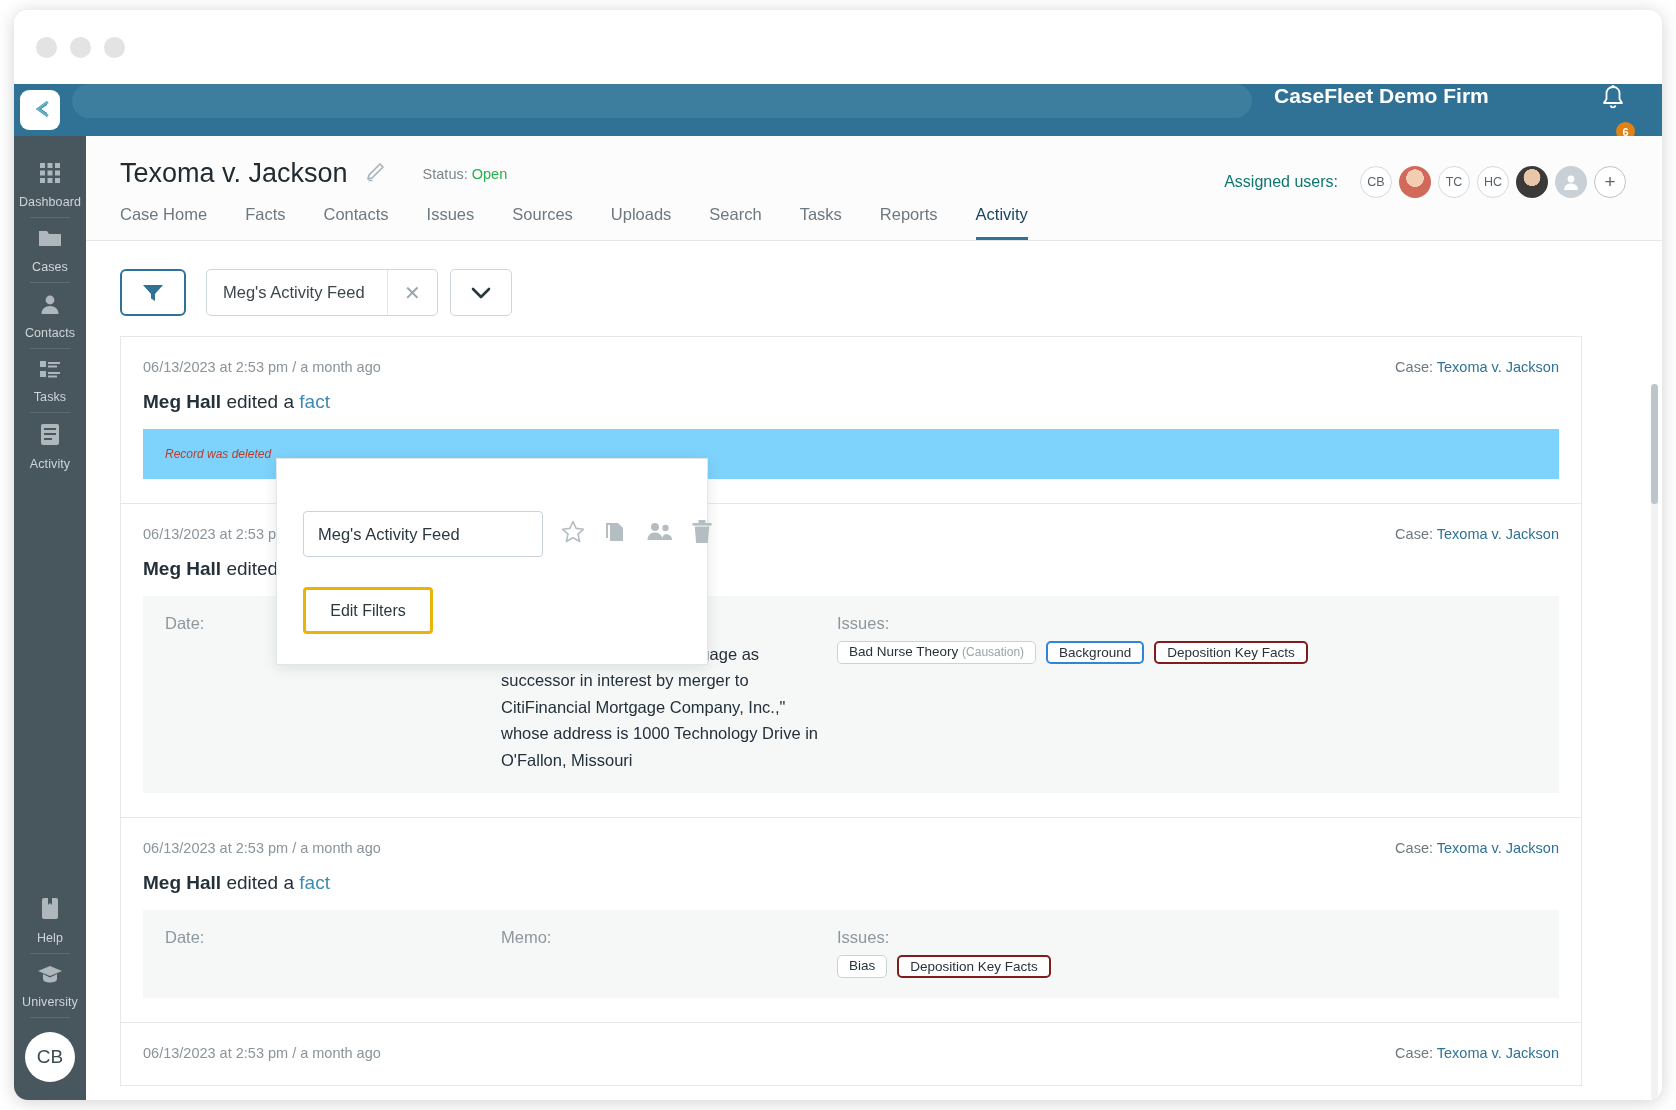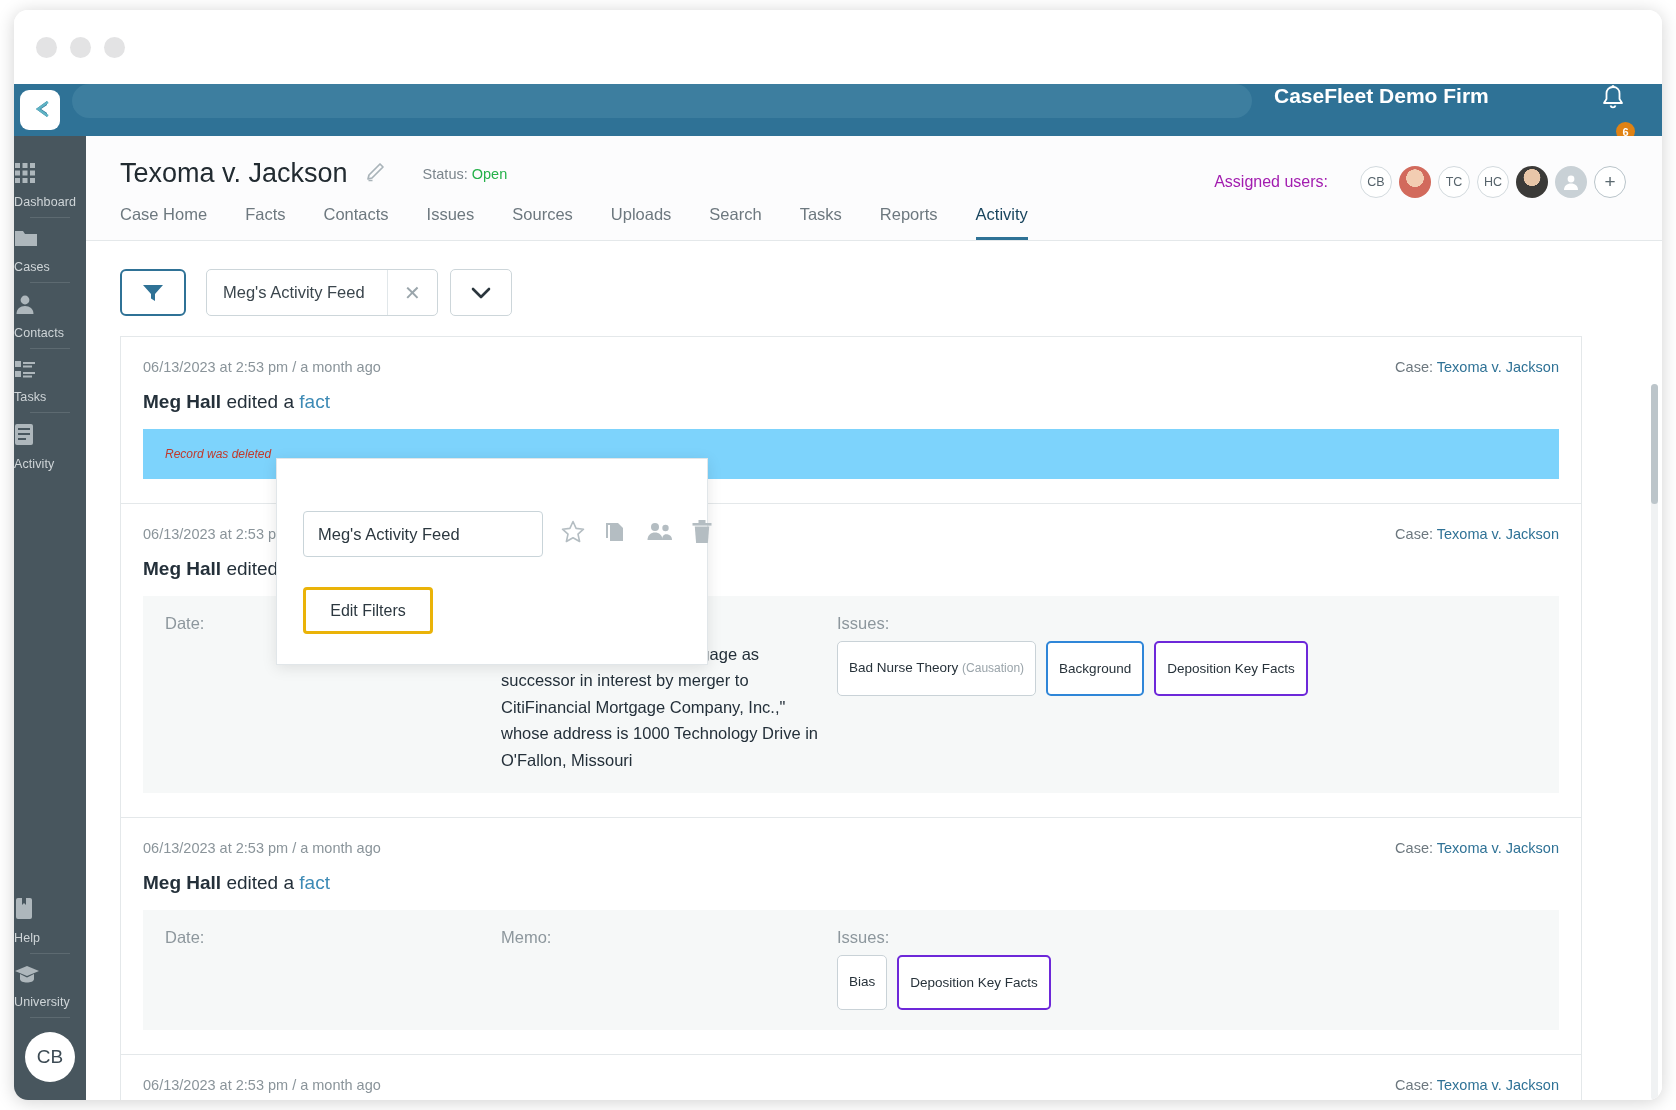--- a/index.html
+++ b/index.html
@@ -58,21 +58,21 @@
   }
   
   .body-row { display: flex; height: 964px; }
   .sidebar {
     width: 72px; background: #48565e; flex: 0 0 72px;
     display: flex; flex-direction: column; align-items: center;
     padding-top: 16px;
   }
   .side-item {
     width: 72px; padding: 10px 0 8px 0;
-    display: flex; flex-direction: column; align-items: flex-start;
+    display: flex; flex-direction: column; align-items: center;
     cursor: pointer;
   }
   .side-item .ico { color: #aeb7bc; display: block; margin-bottom: 7px; }
   .side-label { color: #cfd5d8; font-size: 12.5px; letter-spacing: .1px; }
   .side-sep { width: 40px; height: 1px; background: #5d6a71; }
   .side-spacer { flex: 1; }
   .avatar-circle {
     width: 50px; height: 50px; border-radius: 50%;
     background: #ffffff; color: #3d4b54; font-size: 19px;
     display: flex; align-items: center; justify-content: center;
@@ -83,21 +83,21 @@
   .case-header { padding: 22px 0 0 34px; background: #fcfcfd; }
   .case-title-row { display: flex; align-items: center; }
   .case-title { font-size: 27px; color: #222b31; font-weight: 400; }
   .pencil { margin-left: 16px; }
   .status-txt { margin-left: 37px; font-size: 14.5px; color: #7b858c; }
   .status-open { color: #25b14a; }
   .assigned {
     position: absolute; right: 36px; top: 30px;
     display: flex; align-items: center;
   }
-  .assigned-label { font-size: 16px; color: #a21caf; margin-right: 32px; }
+  .assigned-label { font-size: 16px; color: #0f766e; margin-right: 22px; }
   .chip {
     width: 32px; height: 32px; border-radius: 50%;
     border: 1px solid #d3dade; background: #fff;
     font-size: 12.5px; color: #56636b; margin-right: 7px;
     display: flex; align-items: center; justify-content: center;
   }
   .chip.photo { border: none; }
   .chip.photo.p1 { background: radial-gradient(circle at 50% 38%, #f2cdb2 0 34%, #d26a5c 35% 100%); }
   .chip.photo.p2 { background: radial-gradient(circle at 50% 36%, #e8c6a8 0 32%, #3b3a38 33% 100%); }
   .chip.gray { background: #c9d1d6; border: none; }
@@ -147,27 +147,27 @@
     margin-top: 16px; background: #f6f8f8; padding: 18px 22px 20px 22px;
     display: flex;
   }
   .col-date { width: 336px; }
   .col-memo { width: 336px; }
   .col-issues { flex: 1; }
   .col-label { font-size: 16.5px; color: #8d979d; margin-bottom: 8px; }
   .memo-text { font-size: 16.5px; color: #24303a; line-height: 1.6; }
   .tags { display: flex; flex-wrap: wrap; gap: 10px; }
   .tag {
-    background: #fff; border-radius: 5px; padding: 18px 11px;
+    background: #fff; border-radius: 5px; padding: 2px 11px;
     font-size: 13.5px; color: #27323a; white-space: nowrap;
   }
   .tag .sub { color: #9aa4aa; font-size: 12px; }
   .tag.gray { border: 1px solid #c9d2d7; }
   .tag.blue { border: 2px solid #2f86d8; }
-  .tag.green { border: 2px solid #6d28d9; }
+  .tag.green { border: 2px solid #7f1d1d; }
   .red-note {
     margin-top: 16px; background: #7dd3fc; padding: 18px 22px;
     font-size: 12px; color: #c0392b; font-style: italic;
   }
   
   .popover {
     position: absolute; left: 190px; top: 322px;
     width: 432px; background: #fff;
     border: 1px solid #e1e6e9;
     box-shadow: 0 3px 14px rgba(0,0,0,0.10);

